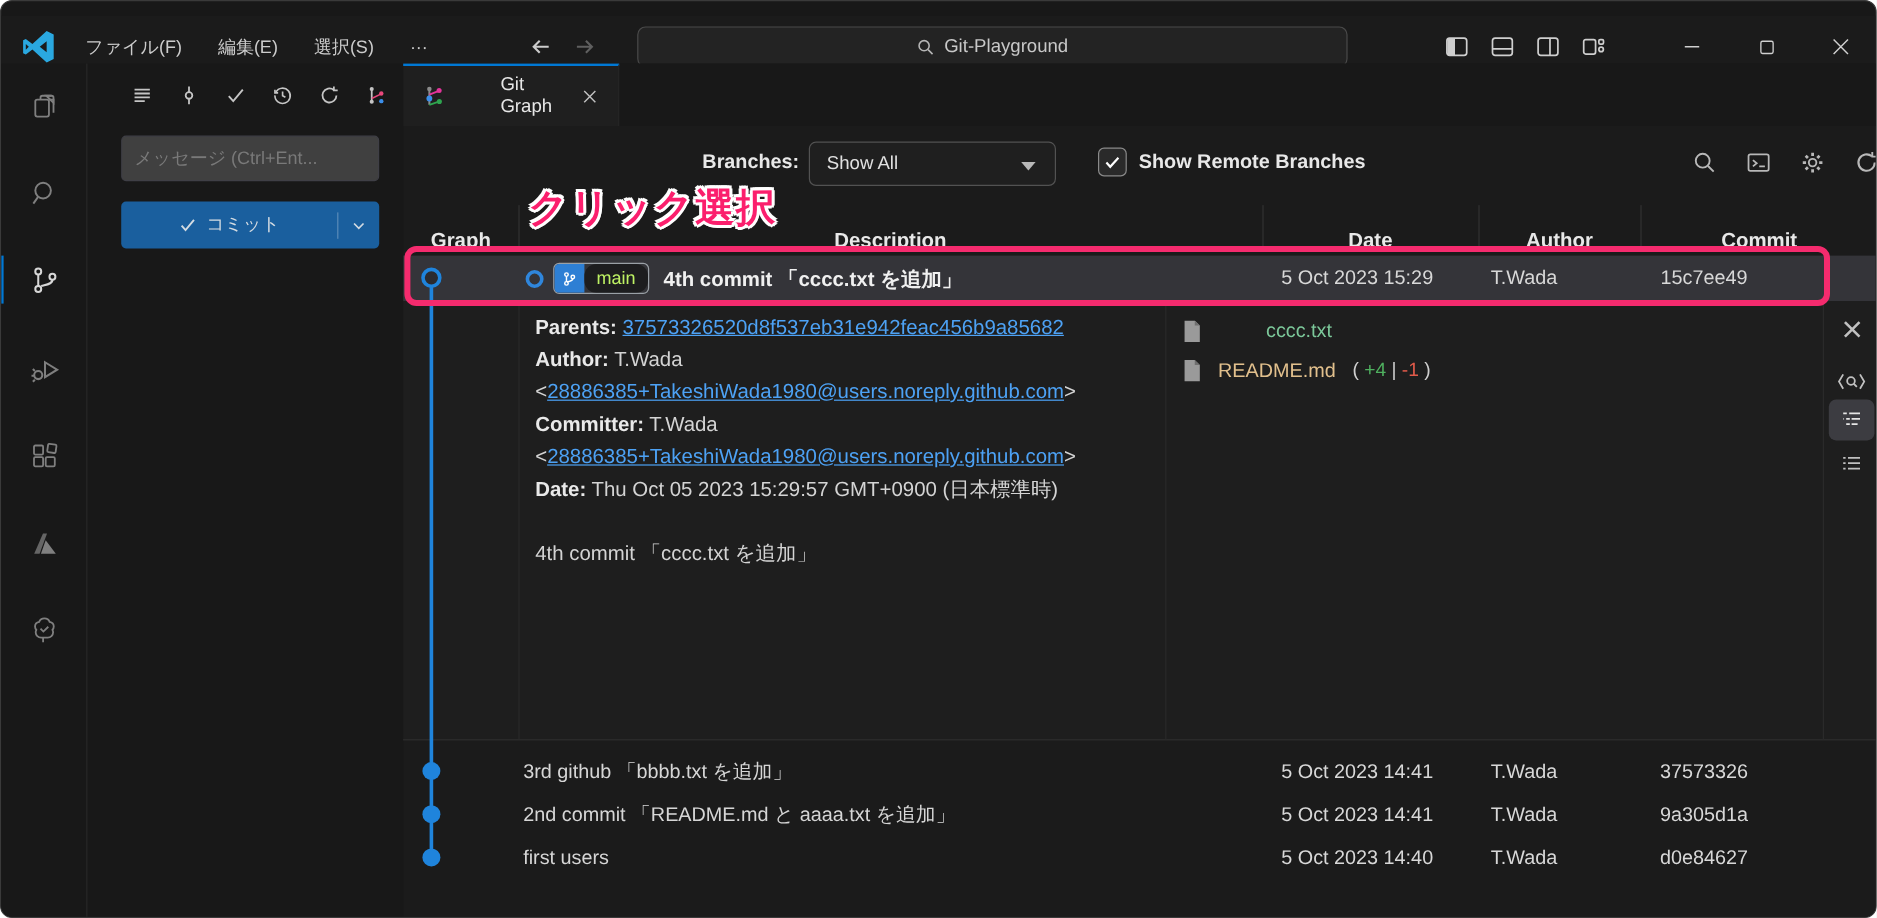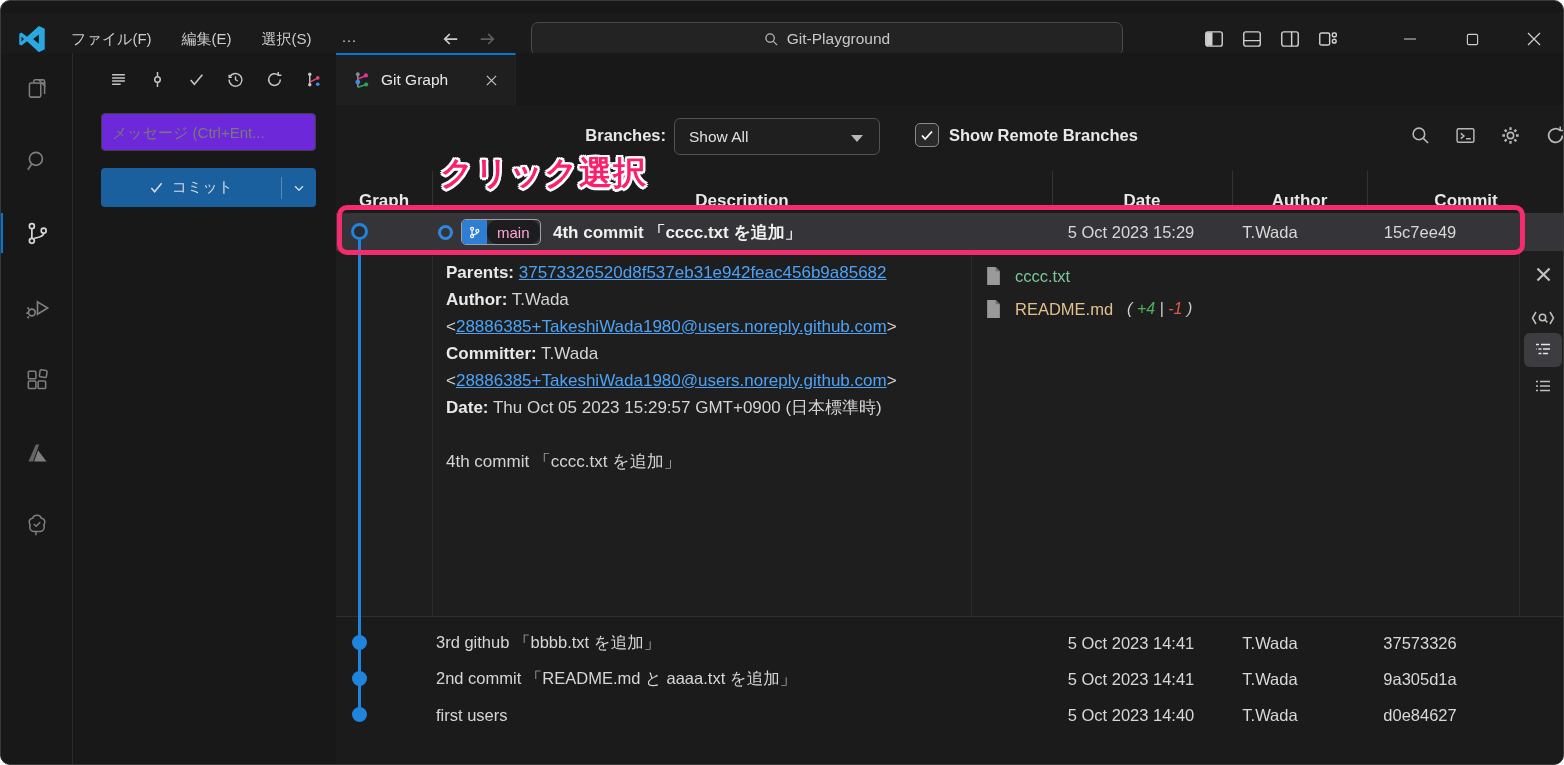--- a/index.html
+++ b/index.html
@@ -19,32 +19,32 @@
 
   
   .activitybar { position:absolute; left:0; top:52px; width:72px; height:713px; background:#181818; border-right:1px solid #2b2b2b; }
   .ab-item { position:absolute; left:0; width:72px; height:48px; display:flex; align-items:center; justify-content:center; color:#7f7f7f; }
   .ab-item.active { color:#d7d7d7; }
   .ab-item.active::before { content:""; position:absolute; left:0; top:4px; bottom:4px; width:2px; background:#0078d4; }
 
   
   .sidebar { position:absolute; left:72px; top:52px; width:263px; height:713px; background:#181818; }
   .scm-toolbar { position:absolute; left:0; top:8px; width:255px; height:36px; display:flex; align-items:center; justify-content:flex-end; gap:22px; padding-right:6px; color:#c5c5c5; }
-  .scm-input { position:absolute; left:28px; top:60px; width:215px; height:38px; background:#6d28d9; border:1px solid #3f3f46; border-radius:4px; color:#cccccc; font-size:15px; padding:0 10px; font-family:inherit; }
+  .scm-input { position:absolute; left:28px; top:60px; width:215px; height:38px; background:#404040; border:1px solid #3f3f46; border-radius:4px; color:#cccccc; font-size:15px; padding:0 10px; font-family:inherit; }
   .scm-input::placeholder { color:#797979; }
   .commit-btn { position:absolute; left:28px; top:115px; width:215px; height:39px; background:#1a5f9e; border-radius:4px; display:flex; align-items:center; color:#d3dbe2; font-size:15px; }
   .commit-btn .main-part { flex:1; display:flex; align-items:center; justify-content:center; gap:8px; height:100%; }
   .commit-btn .divider { width:1px; height:22px; background:rgba(255,255,255,0.28); }
   .commit-btn .chev-part { width:34px; height:100%; display:flex; align-items:center; justify-content:center; }
 
   
   .editor { position:absolute; left:335px; top:52px; width:1229px; height:713px; background:#1b1b1b; }
   .tabbar { position:absolute; left:0; top:0; width:1229px; height:52px; background:#181818; }
   .tab { position:absolute; left:0; top:0; width:180px; height:52px; background:#1f1f1f; border-top:2px solid #0078d4; border-right:1px solid #242424; display:flex; align-items:center; padding:0 12px 0 16px; gap:10px; }
-  .tab-label { color:#e7e7e7; font-size:15.5px; flex:1; }
+  .tab-label { color:#e7e7e7; font-size:15.5px; flex:1;margin-left:36px; }
   .tab-close { color:#c0c0c0; font-size:17px; width:24px; height:24px; display:flex; align-items:center; justify-content:center; border-radius:5px; }
 
   .gg-toolbar { position:absolute; left:17px; top:52px; width:1229px; height:60px; }
   .branches-label { position:absolute; left:160px; top:0; width:153px; height:60px; display:flex; align-items:center; justify-content:flex-end; color:#e8e8e8; font-weight:bold; font-size:16.5px; }
   .branch-dd { position:absolute; left:321px; top:13px; width:206px; height:37px; background:#1f1f1f; border:1px solid #525252; border-radius:6px; display:flex; align-items:center; color:#e0e0e0; font-size:15.5px; padding:0 14px; }
   .dd-caret { position:absolute; right:16px; top:16px; width:0; height:0; border-left:6px solid transparent; border-right:6px solid transparent; border-top:7px solid #b8b8b8; }
   .remote-check { position:absolute; left:562px; top:18px; width:24px; height:24px; background:#2a2a2a; border:1.5px solid #8a8a8a; border-radius:5px; display:flex; align-items:center; justify-content:center; color:#fff; }
   .remote-label { position:absolute; left:596px; top:0; height:60px; display:flex; align-items:center; color:#e8e8e8; font-weight:bold; font-size:16.5px; }
   .gg-actions { position:absolute; right:16px; top:0; height:60px; display:flex; align-items:center; gap:24px; color:#b8b8b8; }
 
@@ -52,37 +52,37 @@
   .th { position:absolute; top:12px; height:48px; display:flex; align-items:center; justify-content:center; color:#e8e8e8; font-weight:bold; font-size:17px; }
   .th-div { position:absolute; top:6px; bottom:6px; width:1px; background:#333333; }
 
   .row-selected { position:absolute; left:0; top:160px; width:1229px; height:38px; background:#343439; }
   .graph-line { position:absolute; left:22px; top:179px; width:3px; height:484px; background:#1f84dc; z-index:2; }
   .commit-dot { position:absolute; width:15px; height:15px; border-radius:50%; background:#1f84dc; z-index:3; }
   .commit-dot.ring { width:17px; height:17px; border:3.5px solid #1f84dc; background:#2b2b2f; }
   .head-ring { position:absolute; left:102px; top:12px; width:15px; height:15px; border-radius:50%; border:3px solid #2f86dc; }
   .branch-chip { position:absolute; left:125px; top:6px; height:26px; display:flex; align-items:stretch; border:1px solid #9aa0a6; border-radius:5px; overflow:hidden; }
   .chip-icon { width:25px; background:#2e7fd4; display:flex; align-items:center; justify-content:center; color:#fff; }
-  .chip-label { display:flex; align-items:center; padding:12px 10px; color:#f9a8d4; font-size:15px; background:#1d1d1f;border-radius:10px; }
+  .chip-label { display:flex; align-items:center; padding:12px 10px; color:#bef264; font-size:15px; background:#1d1d1f;border-radius:10px; }
   .sel-msg { position:absolute; left:217px; top:0; height:38px; display:flex; align-items:center; color:#f0f0f0; font-weight:bold; font-size:17px; }
   .cell-date { position:absolute; left:690px; width:210px; top:0; height:100%; display:flex; align-items:center; justify-content:center; color:#d8d8d8; font-size:16.5px; }
   .cell-author { position:absolute; left:878px; width:112px; top:0; height:100%; display:flex; align-items:center; justify-content:center; color:#d8d8d8; font-size:16.5px; }
   .cell-hash { position:absolute; left:1018px; width:132px; top:0; height:100%; display:flex; align-items:center; justify-content:center; color:#d8d8d8; font-size:16.5px; }
 
   
   .details { position:absolute; left:0; top:198px; width:1229px; height:366px; background:#1e1e1e; border-bottom:1px solid #2f2f2f; }
   .d-col-line { position:absolute; top:0; bottom:0; width:1px; background:#2a2a2a; }
   .d-text { position:absolute; left:110px; top:8px; font-size:17px; color:#d4d4d4; line-height:27px; }
   .d-text b { color:#e9e9e9; }
   .d-link { color:#4da2f5; text-decoration:underline; cursor:pointer; }
   .d-body { margin-top:27px; }
   .file-row { position:absolute; left:650px; height:30px; display:flex; align-items:center; gap:14px; font-size:16.5px; }
-  .fname-added { color:#7cc89a; }
+  .fname-added { color:#7cc89a;margin-left:40px; }
   .fname-mod { color:#e2c08d; }
-  .chg-wrap { color:#cfcfcf; font-size:16px;font-style:italic; }
+  .chg-wrap { color:#cfcfcf; font-size:16px; }
   .chg-add { color:#4fb05f; }
   .chg-del { color:#e05a4a; }
   .strip-btn { position:absolute; left:1188px; width:38px; height:34px; display:flex; align-items:center; justify-content:center; color:#c0c0c0; border-radius:6px; }
   .strip-btn.sel { background:#3c3c41; color:#e6e6e6; }
 
   .commit-row { position:absolute; left:0; width:1229px; height:36px; }
   .row-msg { position:absolute; left:100px; top:0; height:36px; display:flex; align-items:center; color:#d6d6d6; font-size:16.5px; }
 
   
   .anno-box { position:absolute; left:1px; top:152px; width:1188px; height:50px; border:5px solid #f52b6e; border-radius:10px; z-index:40; pointer-events:none; }

